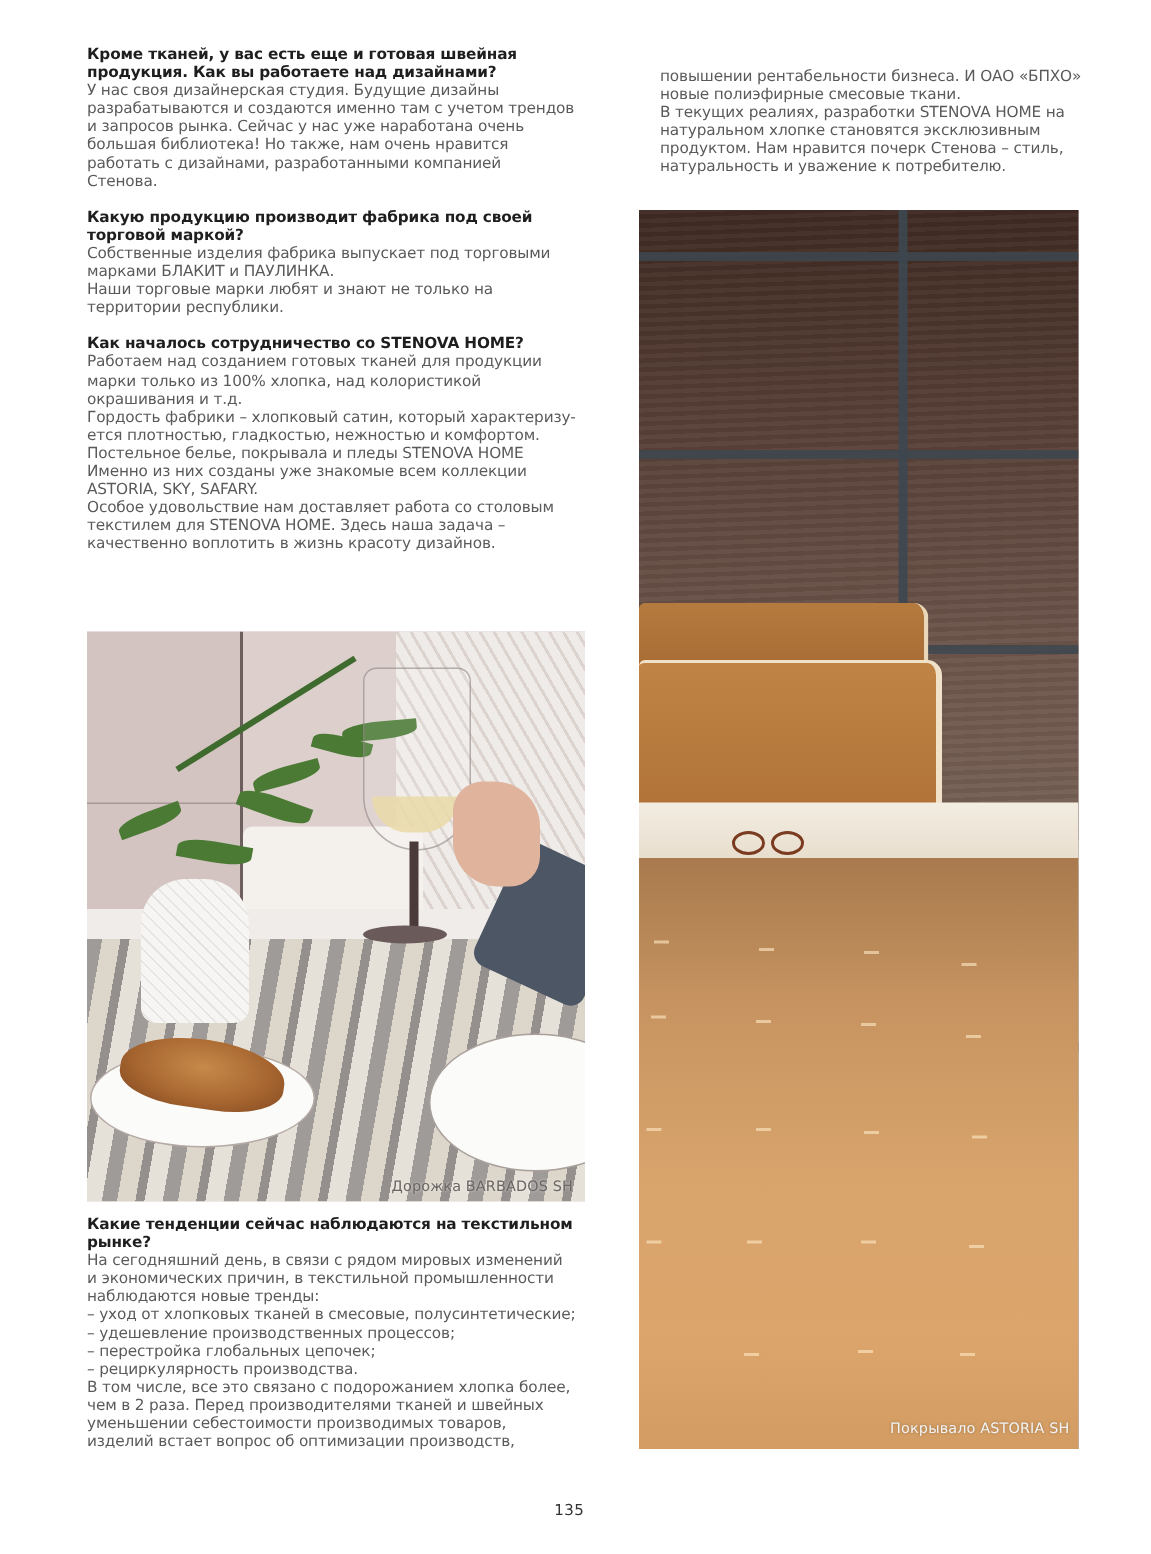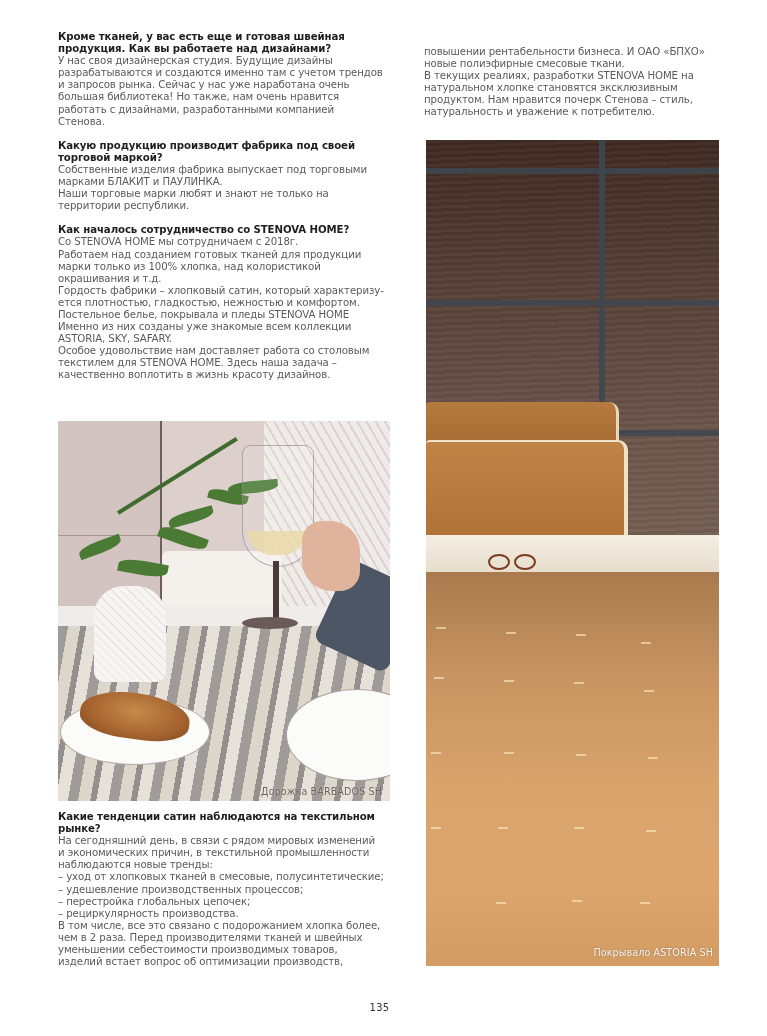--- a/index.html
+++ b/index.html
@@ -8,21 +8,21 @@
     font-family: "DejaVu Sans", sans-serif;
   }
   .col {
     position: absolute;
     font-size: 10.2px;
     line-height: 12.1px;
     color: #5a5a5a;
     letter-spacing: -0.1px;
   }
   .col-left { left: 58px; top: 31px; width: 340px; }
-  .col-right-text { left: 424px; top: 46px; width: 300px; }
+  .col-right-text { left: 440px; top: 46px; width: 300px; }
   .q { color: #1e1e1e; font-weight: bold; }
   .p { margin: 0; }
   .gap { height: 12px; }
   .li { margin: 0; }
 
   
   .photo-left {
     position: absolute; left: 58px; top: 421px; width: 332px; height: 380px;
     overflow: hidden;
     background: linear-gradient(180deg, #d9cbc8 0%, #d5c7c4 30%, #e8e1de 40%, #eeeae7 100%);
@@ -114,21 +114,20 @@
     <p class="p q">торговой маркой?</p>
     <p class="p">Собственные изделия фабрика выпускает под торговыми</p>
     <p class="p">марками БЛАКИТ и ПАУЛИНКА.</p>
     <p class="p">Наши торговые марки любят и знают не только на</p>
     <p class="p">территории республики.</p>
   </div>
   <div class="gap"></div>
 
   <div>
     <p class="p q">Как началось сотрудничество со STENOVA HOME?</p>
-    <p class="p">Со STENOVA HOME мы сотрудничаем с 2018г.</p>
     <p class="p">Работаем над созданием готовых тканей для продукции</p>
     <p class="p">марки только из 100% хлопка, над колористикой</p>
     <p class="p">окрашивания и т.д.</p>
     <p class="p">Гордость фабрики – хлопковый сатин, который характеризу-</p>
     <p class="p">ется плотностью, гладкостью, нежностью и комфортом.</p>
     <p class="p">Постельное белье, покрывала и пледы STENOVA HOME</p>
     <p class="p">Именно из них созданы уже знакомые всем коллекции</p>
     <p class="p">ASTORIA, SKY, SAFARY.</p>
     <p class="p">Особое удовольствие нам доставляет работа со столовым</p>
     <p class="p">текстилем для STENOVA HOME. Здесь наша задача –</p>
@@ -160,21 +159,21 @@
   <div class="pl-sleeve"></div>
   <div class="pl-hand"></div>
   <div class="pl-plate1"></div>
   <div class="pl-croissant"></div>
   <div class="pl-plate2"></div>
   <div class="caption caption-left">Дорожка BARBADOS SH</div>
 </div>
 
 <div class="col col-left" style="top:811px;">
   <div>
-    <p class="p q">Какие тенденции сатин наблюдаются на текстильном</p>
+    <p class="p q">Какие тенденции сейчас наблюдаются на текстильном</p>
     <p class="p q">рынке?</p>
     <p class="p">На сегодняшний день, в связи с рядом мировых изменений</p>
     <p class="p">и экономических причин, в текстильной промышленности</p>
     <p class="p">наблюдаются новые тренды:</p>
     <p class="p li"> – уход от хлопковых тканей в смесовые, полусинтетические;</p>
     <p class="p li"> – удешевление производственных процессов;</p>
     <p class="p li"> – перестройка глобальных цепочек;</p>
     <p class="p li"> – рециркулярность производства.</p>
     <p class="p">В том числе, все это связано с подорожанием хлопка более,</p>
     <p class="p">чем в 2 раза. Перед производителями тканей и швейных</p>

